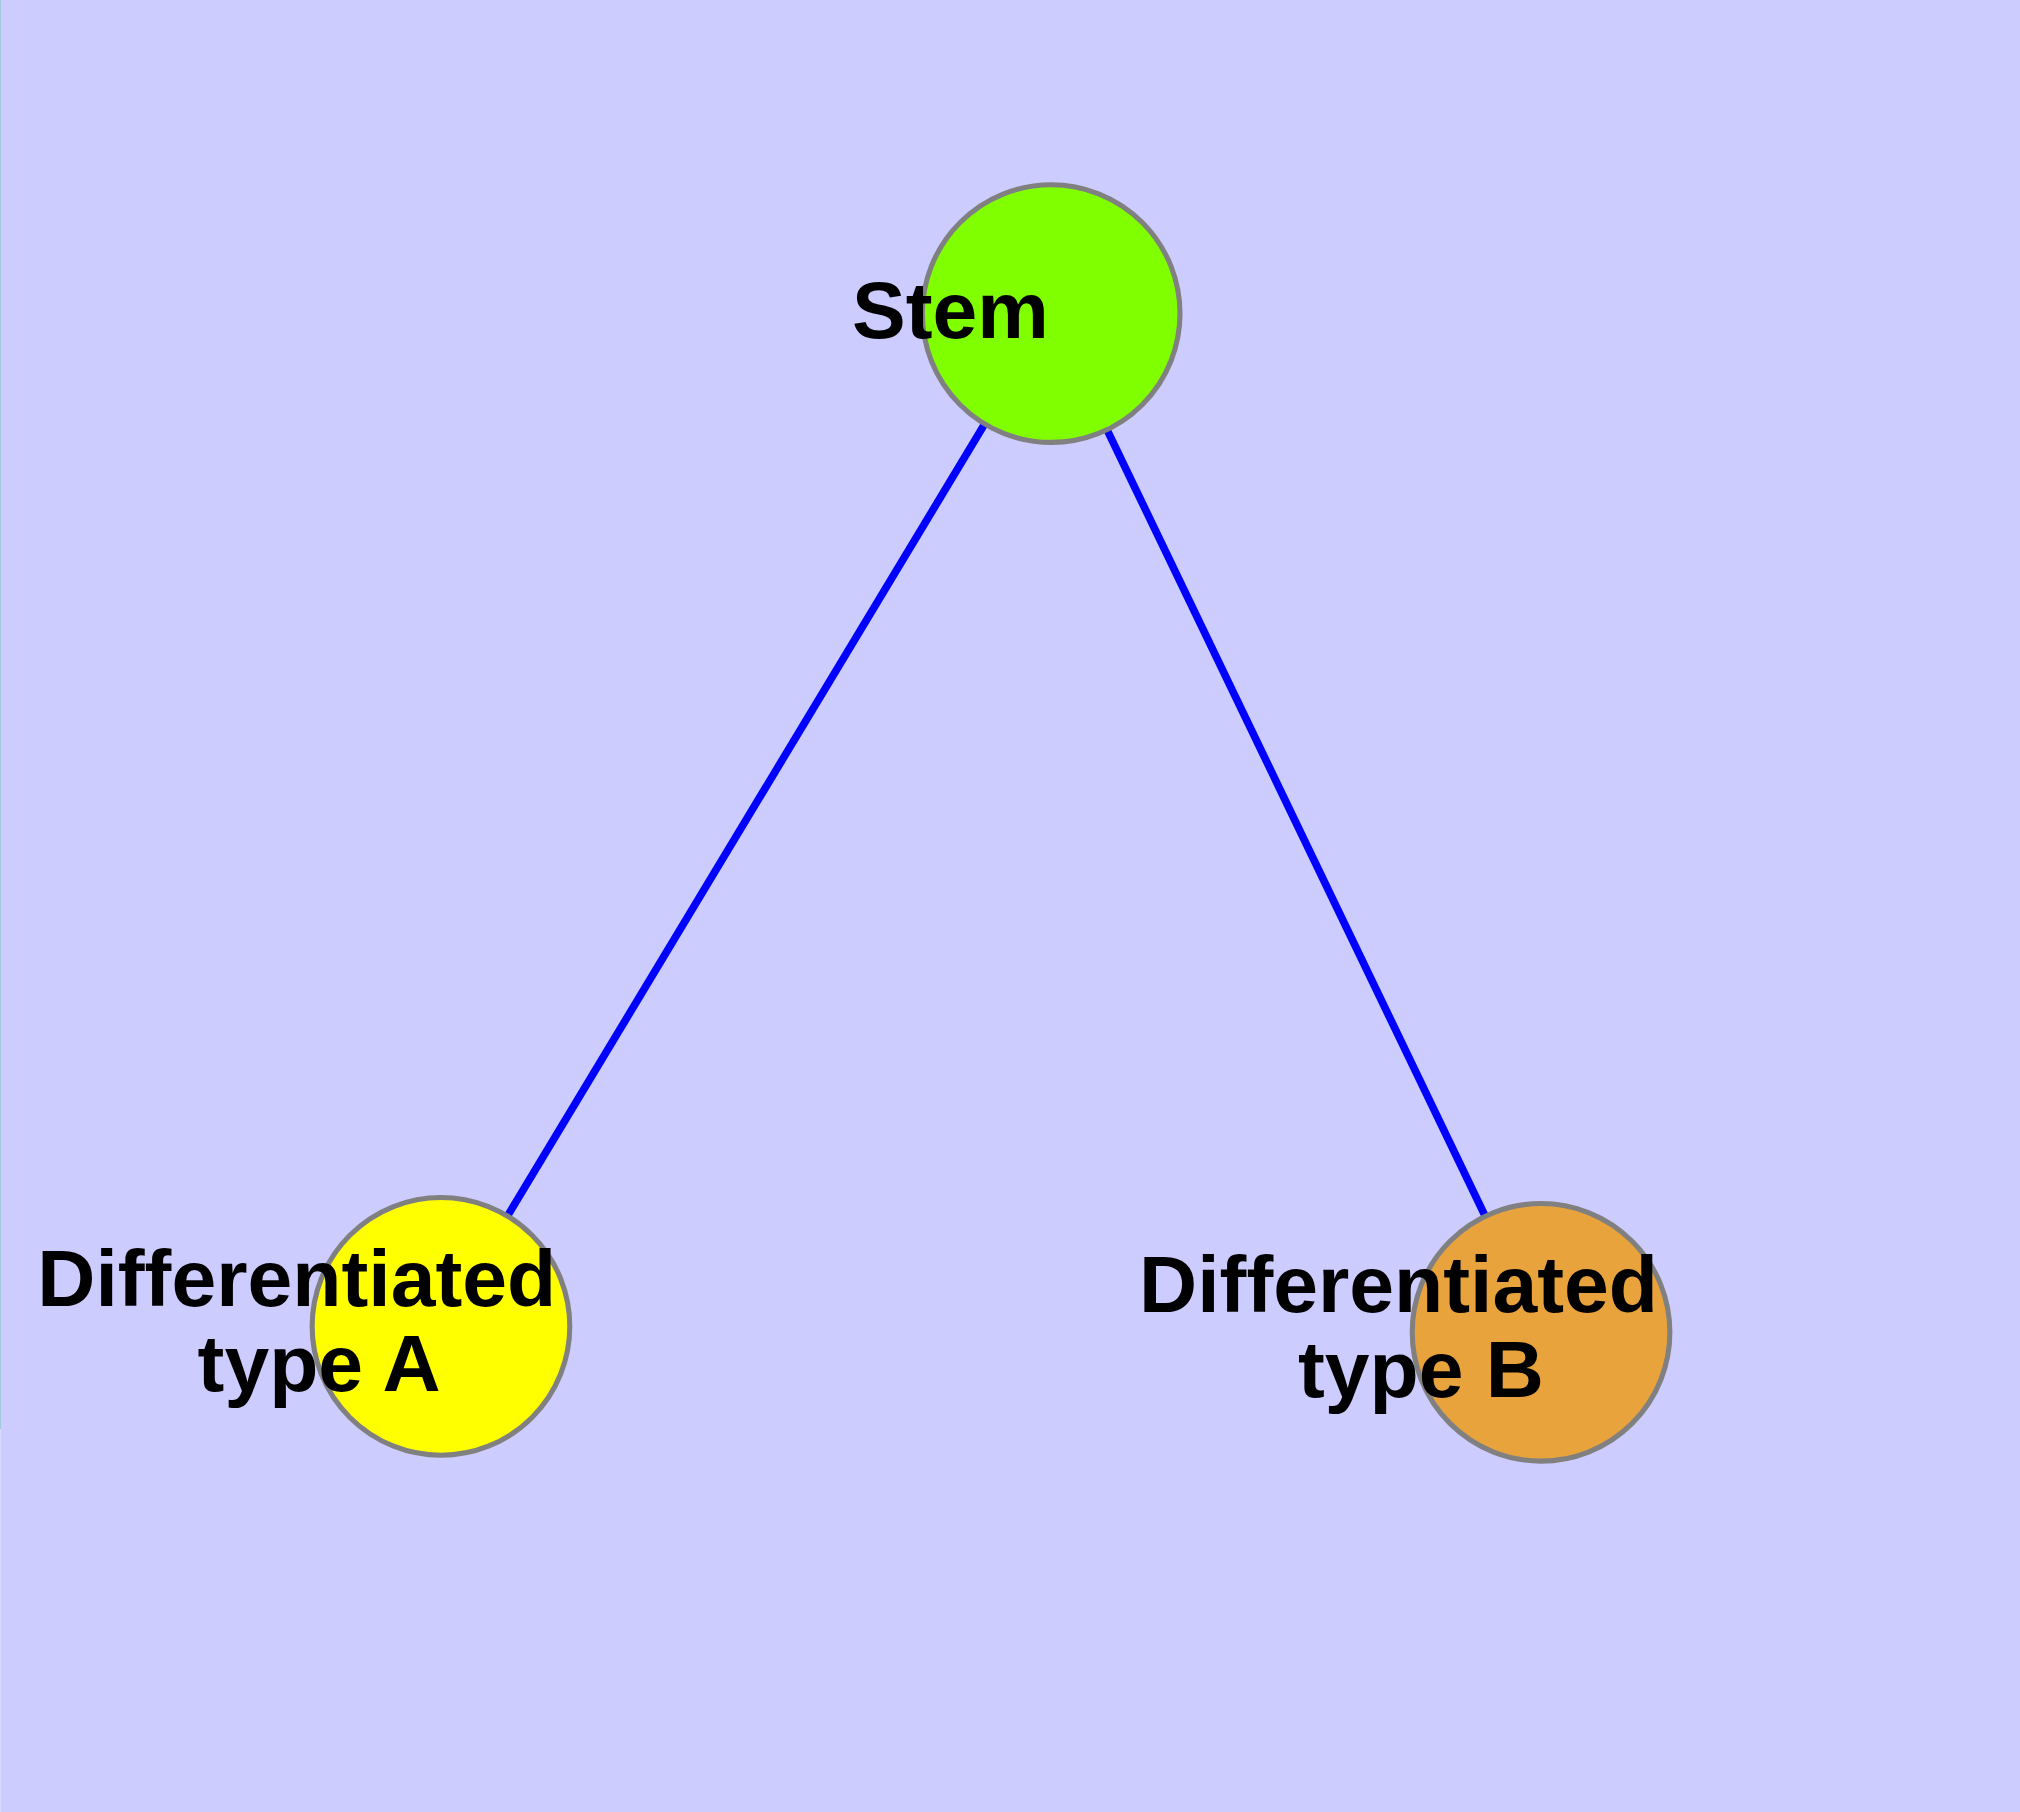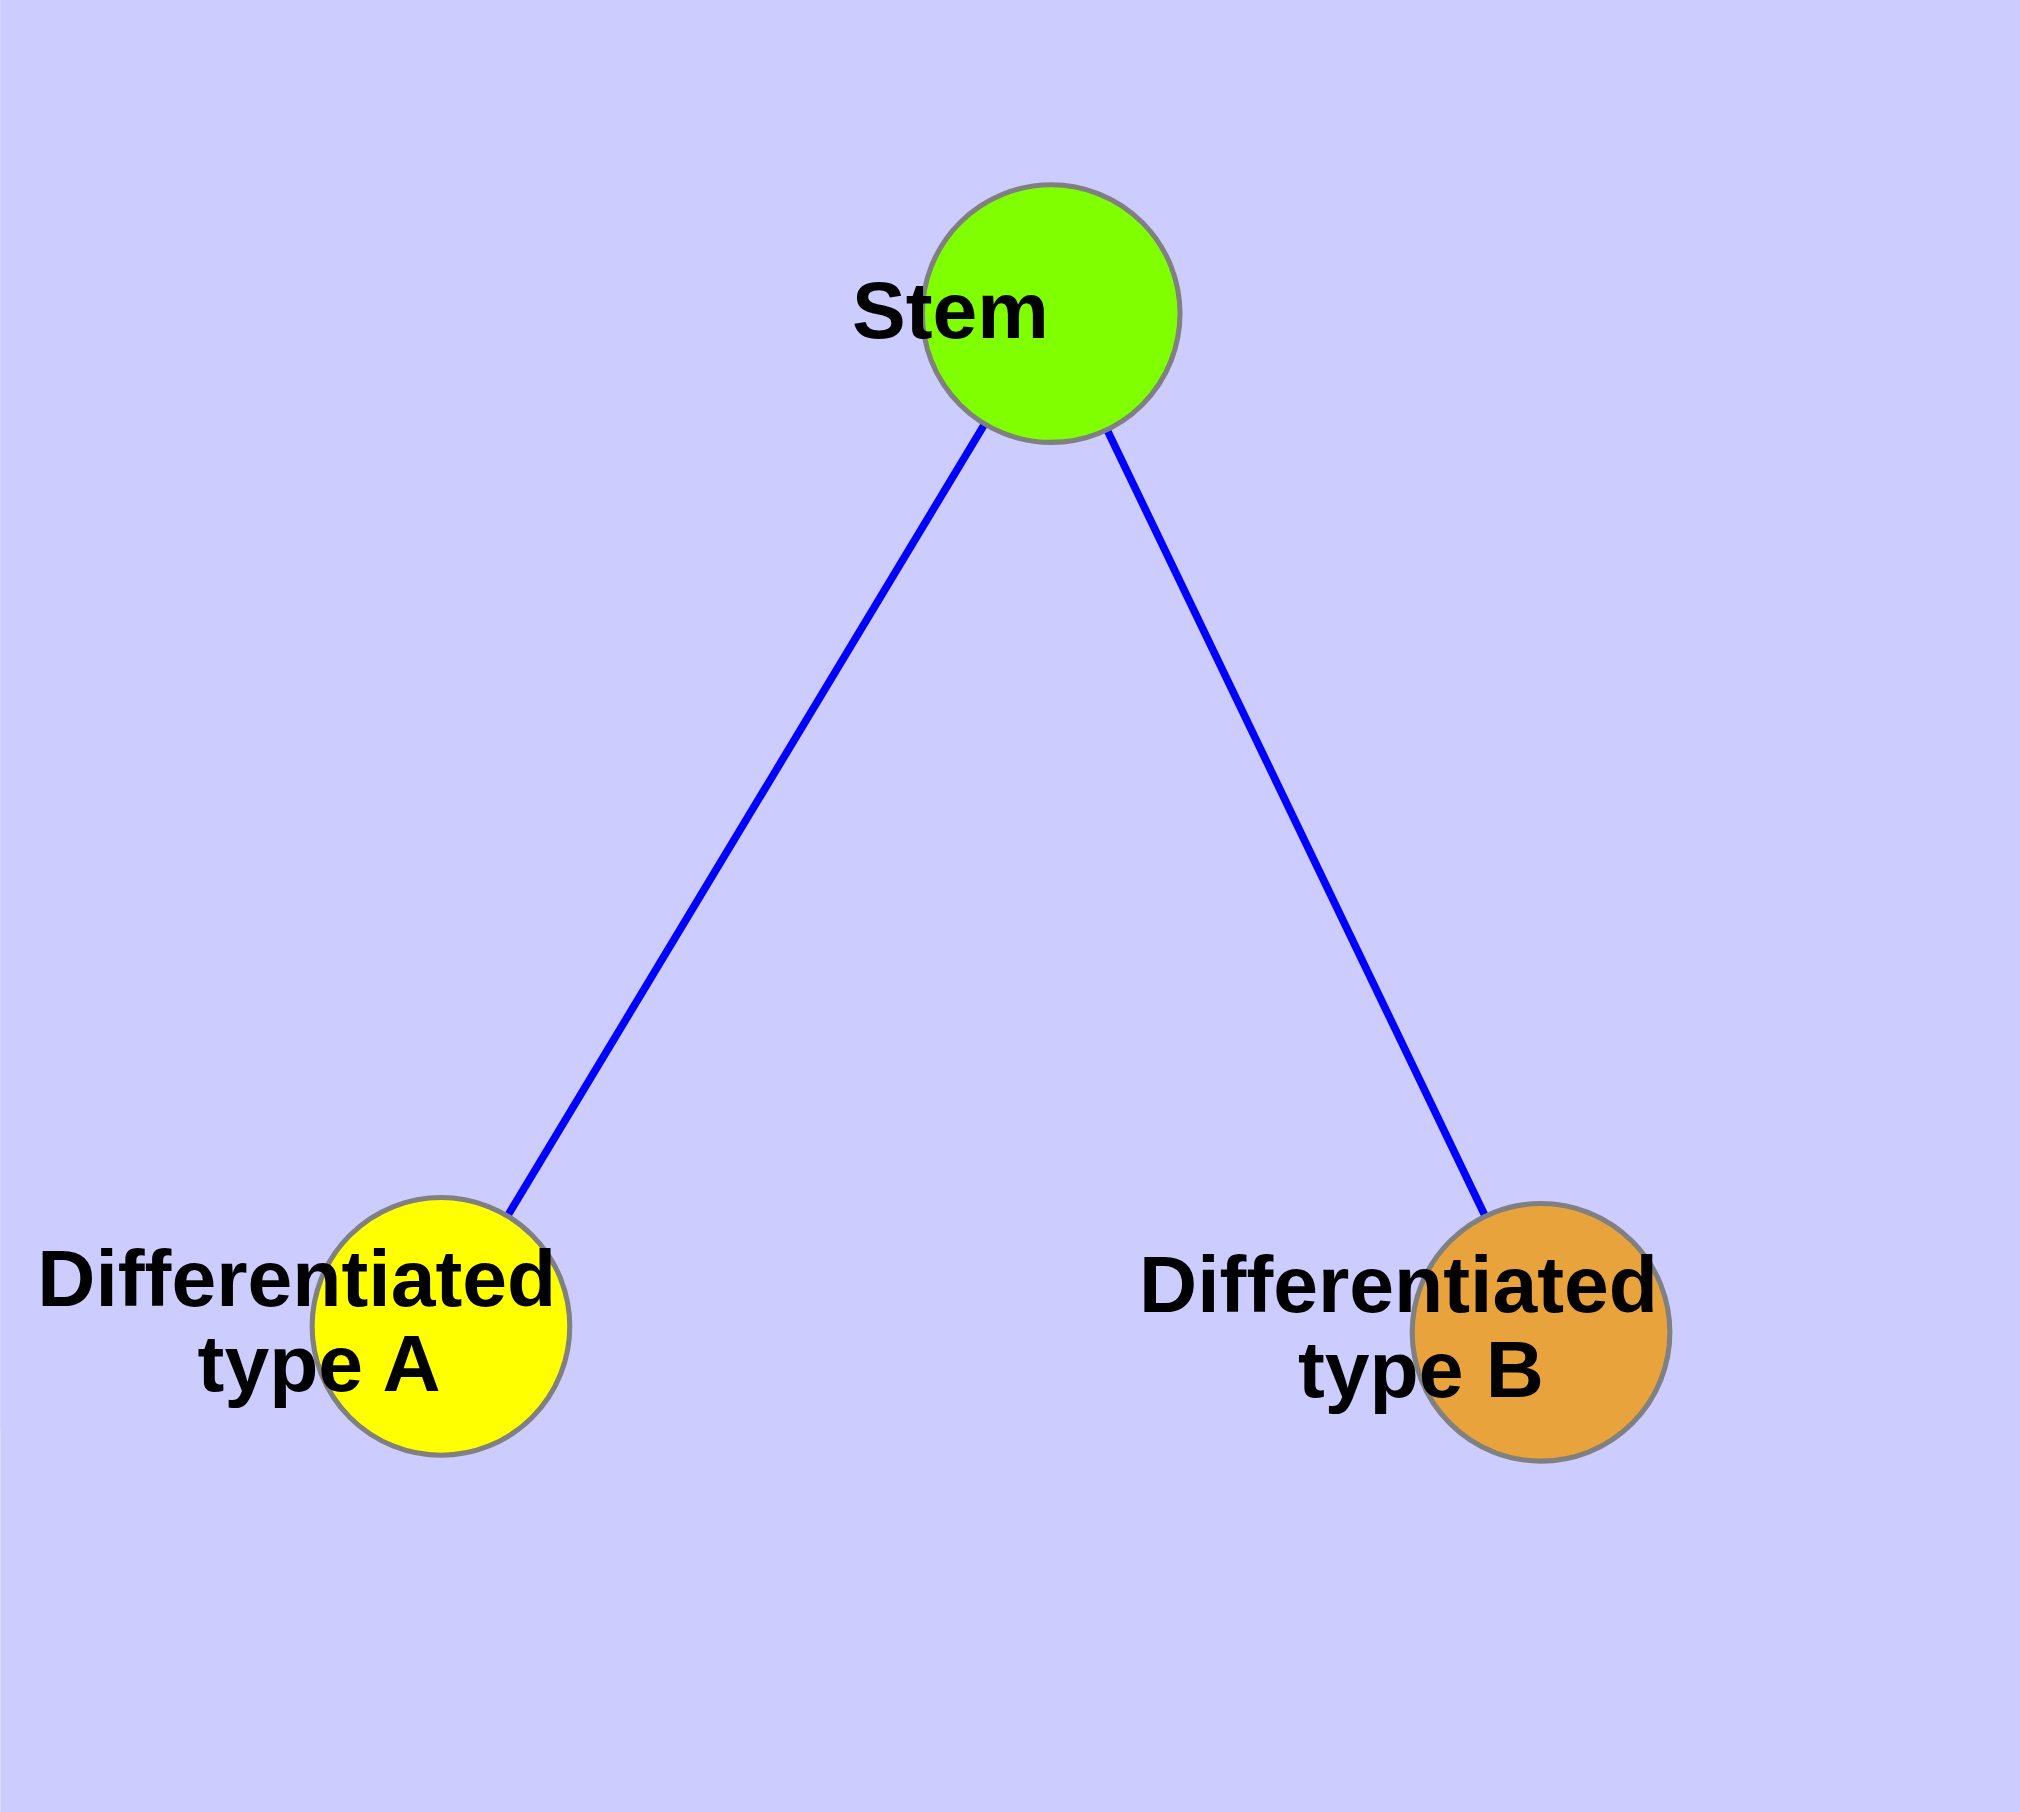--- a/index.html
+++ b/index.html
@@ -10,21 +10,21 @@
   body {
     width: 2021px;
     height: 1812px;
     overflow: hidden;
     font-family: "Liberation Sans", sans-serif;
   }
   #graph-canvas {
     position: relative;
     width: 2021px;
     height: 1429px;
-    background: #e5e5e5;
+    background: #22c55e;
   }
   #graph-svg {
     position: absolute;
     top: 0;
     left: 0;
     width: 2021px;
     height: 1812px;
     display: block;
   }
   .node-label {

